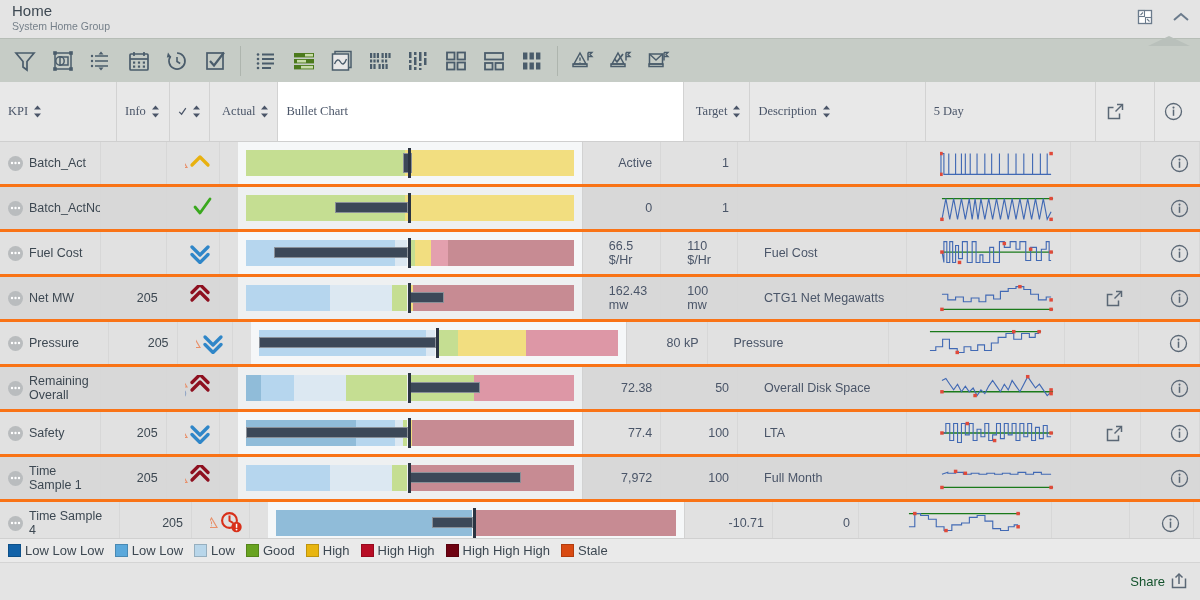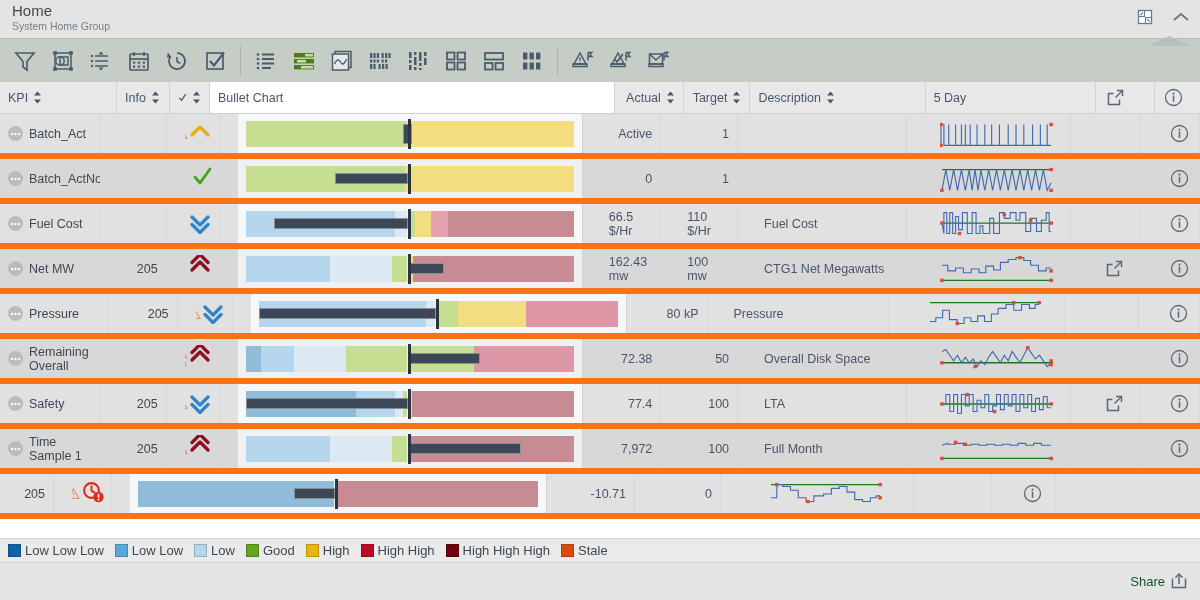--- a/index.html
+++ b/index.html
@@ -37,40 +37,40 @@
   .tgroup { display:flex; align-items:center; }
   .tsep { width:1px; height:30px; background:#aeb5ae; margin:0 6px; }
   .tbtn { width:38px; height:38px; display:flex; align-items:center; justify-content:center; cursor:pointer; }
   .tbtn svg { display:block; }
 
   
   .grid-wrap { flex:1 1 auto; display:flex; flex-direction:column; background:#fff; overflow:hidden; }
   .grid { width:1200px; }
   .row { display:flex; align-items:stretch; }
 
-  .hrow { height:32px; background:#e8e8e8; border-bottom:1px solid #cfcfcf; }
+  .hrow { height:60px; background:#e8e8e8; border-bottom:1px solid #cfcfcf;font-family:Liberation Serif, serif; }
   .hcell {
     display:flex; align-items:center; border-right:1px solid #d2d2d2;
     padding:0 8px; font-size:12.5px; color:#4a5568; white-space:nowrap;
   }
   .hcell.r { justify-content:flex-end; }
   .sortarrow { margin-left:5px; font-size:9px; line-height:0.85; display:inline-flex; flex-direction:column; color:#4a5568; }
 
   .c-kpi    { width:120px; }
   .c-info   { width:54px;  }
   .c-chk    { width:40px;  }
   .c-bullet { width:417px; background:#fff; border-right:1px solid #d2d2d2; }
   .c-actual { width:70px;  }
   .c-target { width:68px;  }
   .c-desc   { width:180px; }
   .c-spark  { width:175px; }
   .c-link   { width:60px;  }
   .c-info2  { width:46px;  border-right:none; }
 
-  .drow { height:45px; border-bottom:6px solid #f97316;gap:18px; }
+  .drow { height:45px; border-bottom:3px solid #f97316;gap:18px; }
   .drow.odd  { background:#e1e1e1; }
   .drow.even { background:#d8d8d8; }
   .dcell { display:flex; align-items:center; padding:0 8px; border-right:1px solid #d7d7d7; overflow:hidden; }
   .dcell.r { justify-content:flex-end; }
   .dcell.c { justify-content:center; }
   .drow .c-bullet { background:#f5f7f8; border-right:1px solid #d2d2d2; }
   .drow.even .c-bullet { background:#eef0f1; }
 
   
   .kpi-dot {
@@ -371,31 +371,31 @@
             <svg width="15" height="15" viewBox="0 0 15 15">
               <path d="M2 8 L6 12 L13 2" fill="none" stroke="#4a5568" stroke-width="2"></path>
             </svg>
             <span class="sortarrow">
               <svg width="9" height="13" viewBox="0 0 9 13">
                 <path d="M4.5 0.5 L8 4.5 L1 4.5 Z" fill="#4a5568"></path>
                 <path d="M4.5 12.5 L8 8.5 L1 8.5 Z" fill="#4a5568"></path>
               </svg>
             </span>
           </div>
-          <div class="hcell c-bullet">
-            <span>Bullet Chart</span>
-          </div>
           <div class="hcell c-actual r">
             <span>Actual</span>
             <span class="sortarrow">
               <svg width="9" height="13" viewBox="0 0 9 13">
                 <path d="M4.5 0.5 L8 4.5 L1 4.5 Z" fill="#4a5568"></path>
                 <path d="M4.5 12.5 L8 8.5 L1 8.5 Z" fill="#4a5568"></path>
               </svg>
             </span>
+          </div>
+          <div class="hcell c-bullet">
+            <span>Bullet Chart</span>
           </div>
           <div class="hcell c-target r">
             <span>Target</span>
             <span class="sortarrow">
               <svg width="9" height="13" viewBox="0 0 9 13">
                 <path d="M4.5 0.5 L8 4.5 L1 4.5 Z" fill="#4a5568"></path>
                 <path d="M4.5 12.5 L8 8.5 L1 8.5 Z" fill="#4a5568"></path>
               </svg>
             </span>
           </div>
@@ -951,20 +951,30 @@
             <span class="ico-btn">
               <svg width="19" height="19" viewBox="0 0 19 19">
                 <circle cx="9.5" cy="9.5" r="8" fill="none" stroke="#5a6775" stroke-width="1.3"></circle>
                 <circle cx="9.5" cy="5.6" r="1.05" fill="#5a6775"></circle>
                 <rect x="8.75" y="7.6" width="1.5" height="6.2" fill="#5a6775"></rect>
               </svg>
             </span>
           </div>
         </div>
         <div class="row drow odd">
+          <div class="dcell c-kpi">
+            <span class="kpi-dot">
+              <svg width="11" height="4" viewBox="0 0 11 4">
+                <circle cx="2" cy="2" r="1.2" fill="#fff"></circle>
+                <circle cx="5.5" cy="2" r="1.2" fill="#fff"></circle>
+                <circle cx="9" cy="2" r="1.2" fill="#fff"></circle>
+              </svg>
+            </span>
+            <span class="kpi-label">Time Sample 4</span>
+          </div>
           <div class="dcell c-info r">
             <span class="info-val">205</span>
           </div>
           <div class="dcell c-chk status-cell">
             <span>
               <svg class="warn-tri" width="13" height="12" viewBox="0 0 13 12">
                 <path d="M6.5 1 L12 10.5 L1 10.5 Z" fill="none" stroke="#e8906a" stroke-width="1.15"></path>
                 <path d="M6.5 4.4v2.9M6.5 8.4v.8" stroke="#e8906a" stroke-width="1.05"></path>
               </svg>
             </span>

